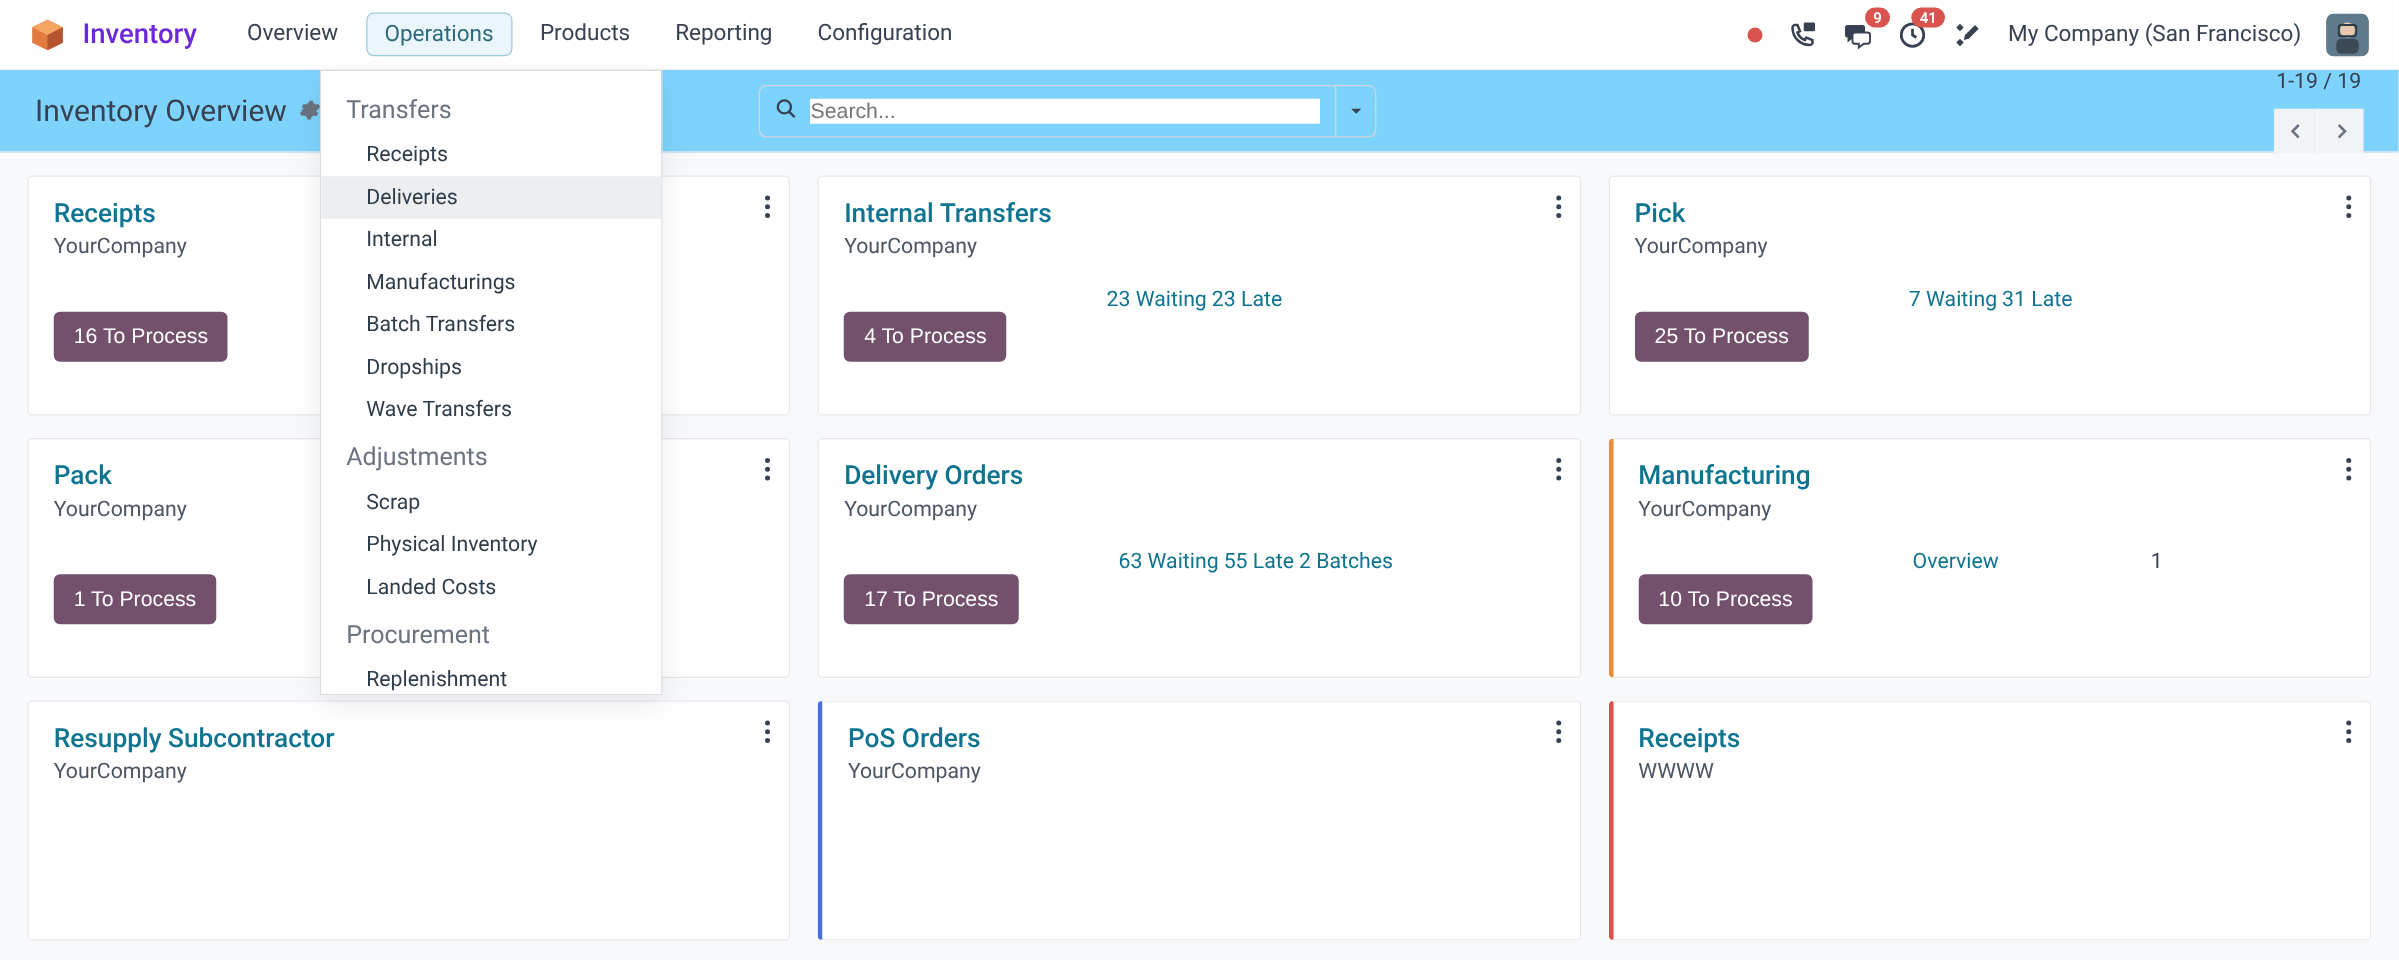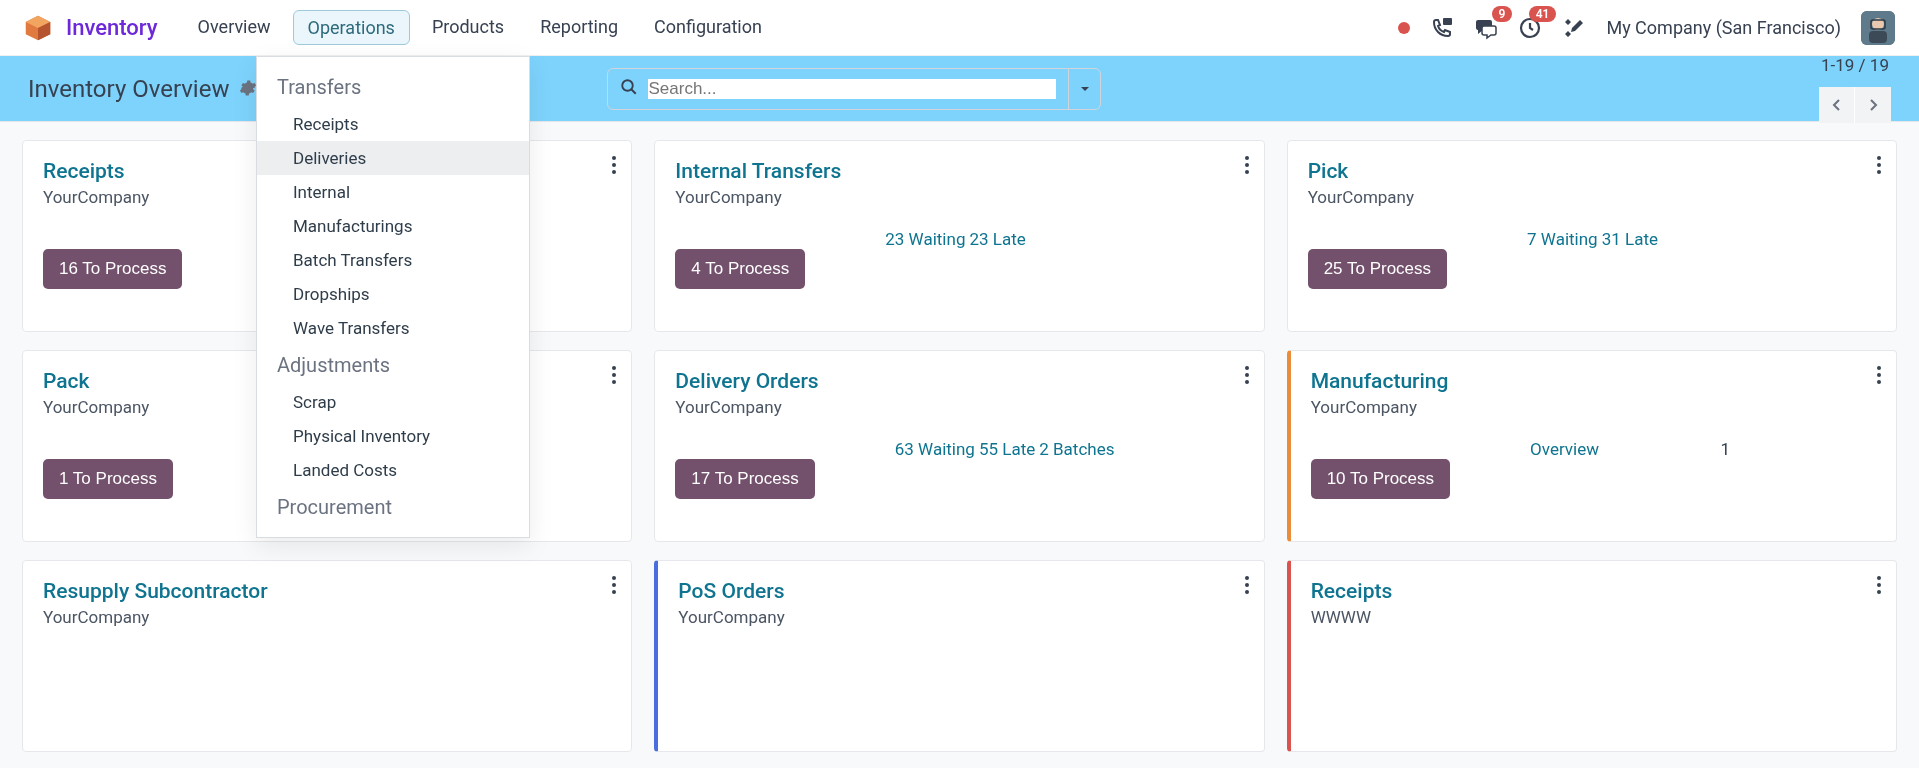--- a/index.html
+++ b/index.html
@@ -177,20 +177,21 @@
   <div class="dd-item">Internal</div>
   <div class="dd-item">Manufacturings</div>
   <div class="dd-item">Batch Transfers</div>
   <div class="dd-item">Dropships</div>
   <div class="dd-item">Wave Transfers</div>
   <div class="dd-header">Adjustments</div>
   <div class="dd-item">Scrap</div>
   <div class="dd-item">Physical Inventory</div>
   <div class="dd-item">Landed Costs</div>
   <div class="dd-header">Procurement</div>
+  <div class="dd-item">Replenishment</div>
 </div>
 
 <div class="board">
 
   <div class="card">
     <div class="card-title">Receipts</div>
     <div class="card-sub">YourCompany</div>
     <div class="card-body">
       <button class="btn-process">16 To Process</button>
     </div>

